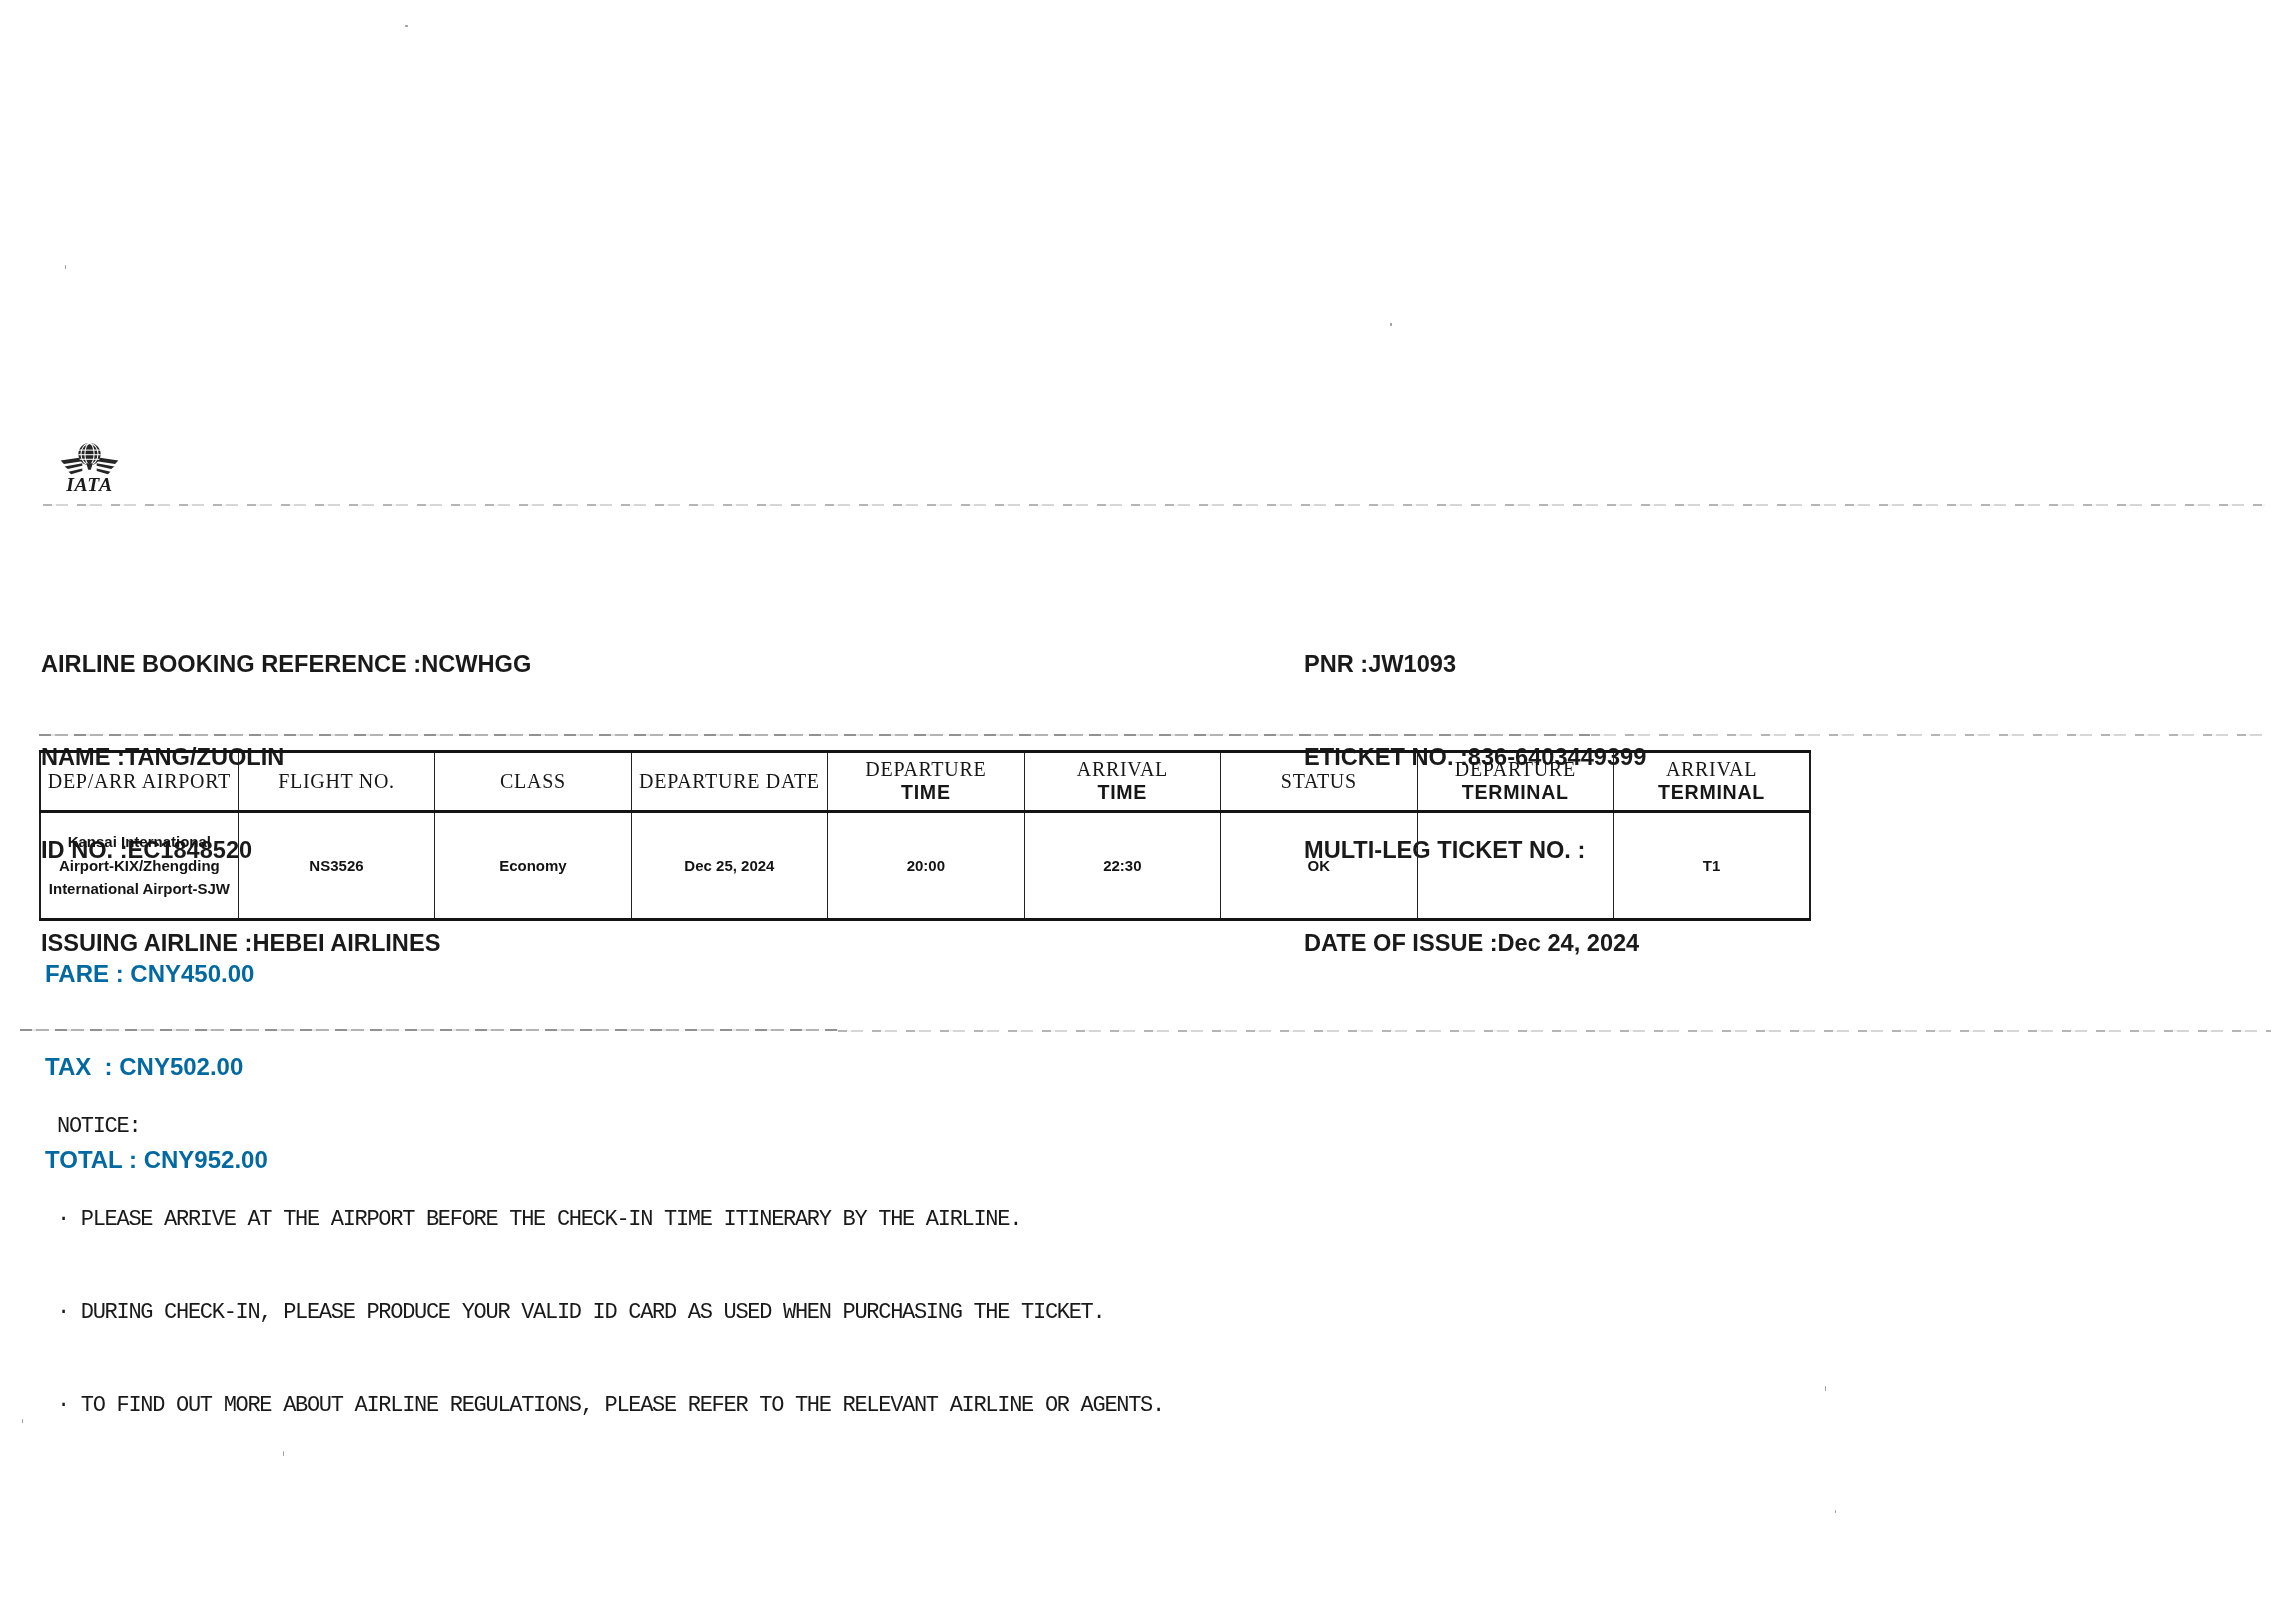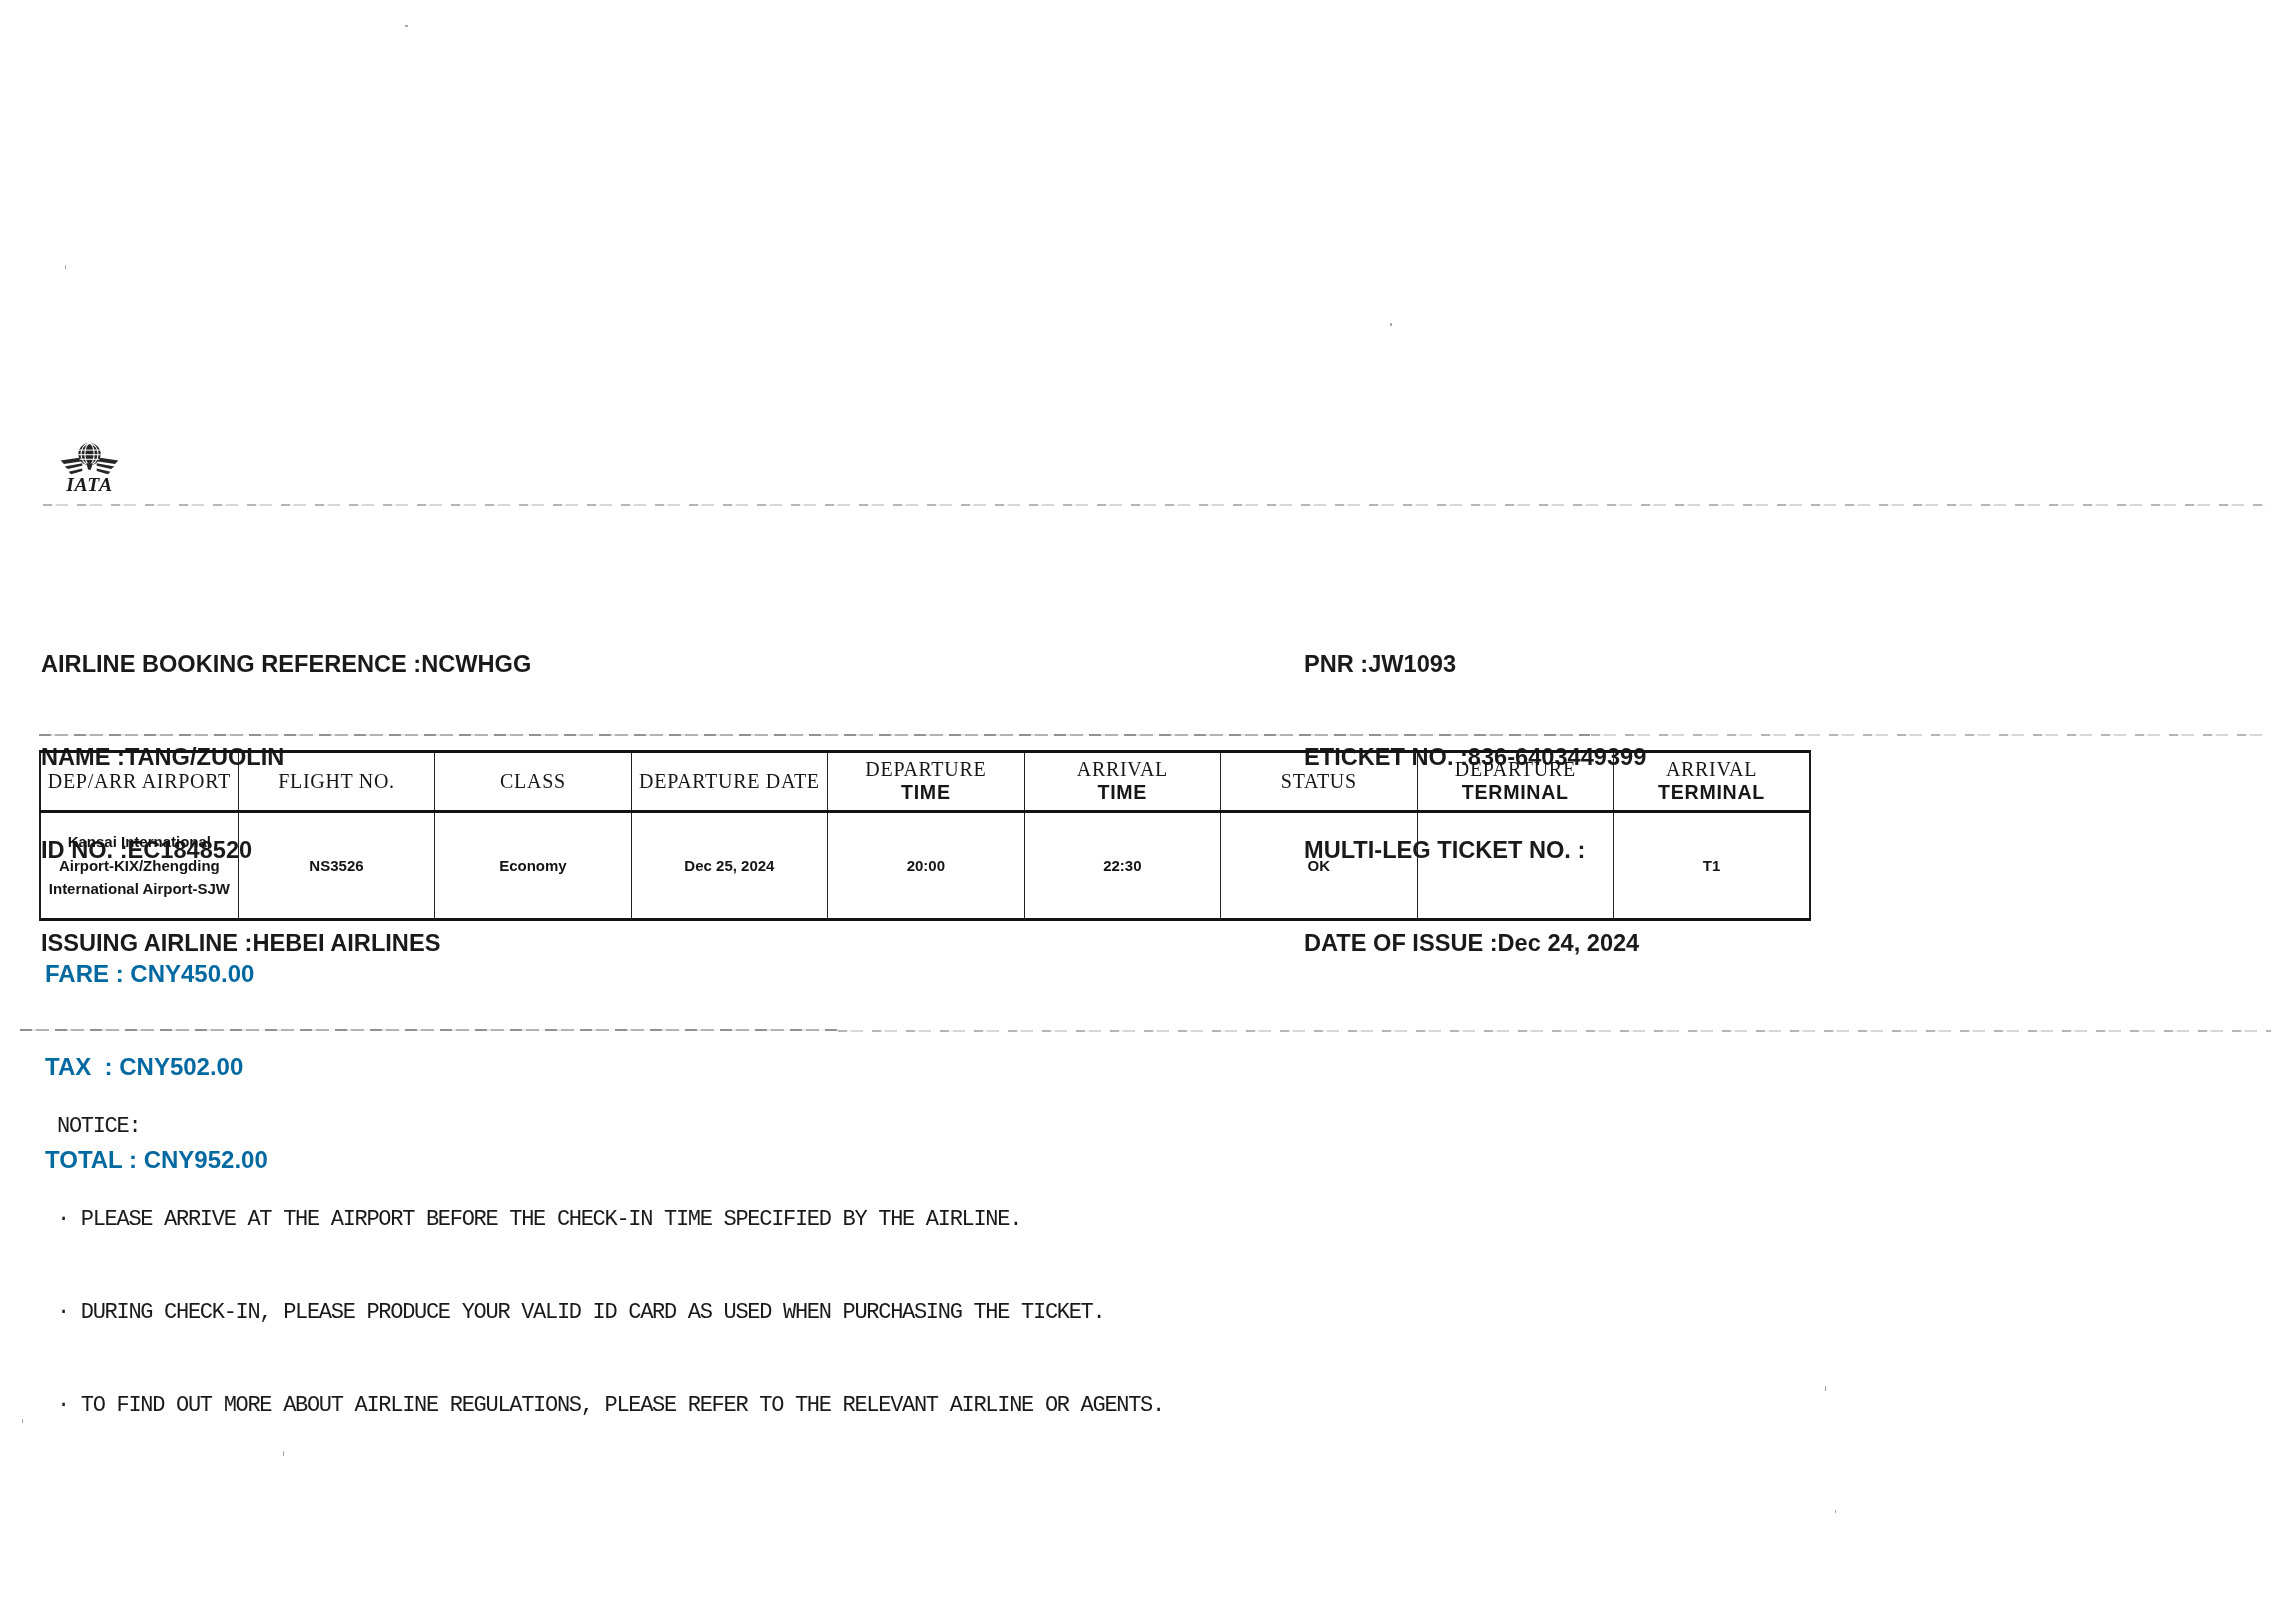--- a/index.html
+++ b/index.html
@@ -190,19 +190,19 @@
   </table>
 
   <div class="abs fare">
     <div>FARE : CNY450.00</div>
     <div>TAX  : CNY502.00</div>
     <div>TOTAL : CNY952.00</div>
   </div>
 
   <div class="abs notice">
     <div>NOTICE:</div>
-    <div>· PLEASE ARRIVE AT THE AIRPORT BEFORE THE CHECK-IN TIME SPECIFIED BY THE AIRLINE.</div>
+    <div>· PLEASE ARRIVE AT THE AIRPORT BEFORE THE CHECK-IN TIME ITINERARY BY THE AIRLINE.</div>
     <div>· DURING CHECK-IN, PLEASE PRODUCE YOUR VALID ID CARD AS USED WHEN PURCHASING THE TICKET.</div>
     <div>· TO FIND OUT MORE ABOUT AIRLINE REGULATIONS, PLEASE REFER TO THE RELEVANT AIRLINE OR AGENTS.</div>
   </div>
 
 </div>
 
 
 </body></html>

